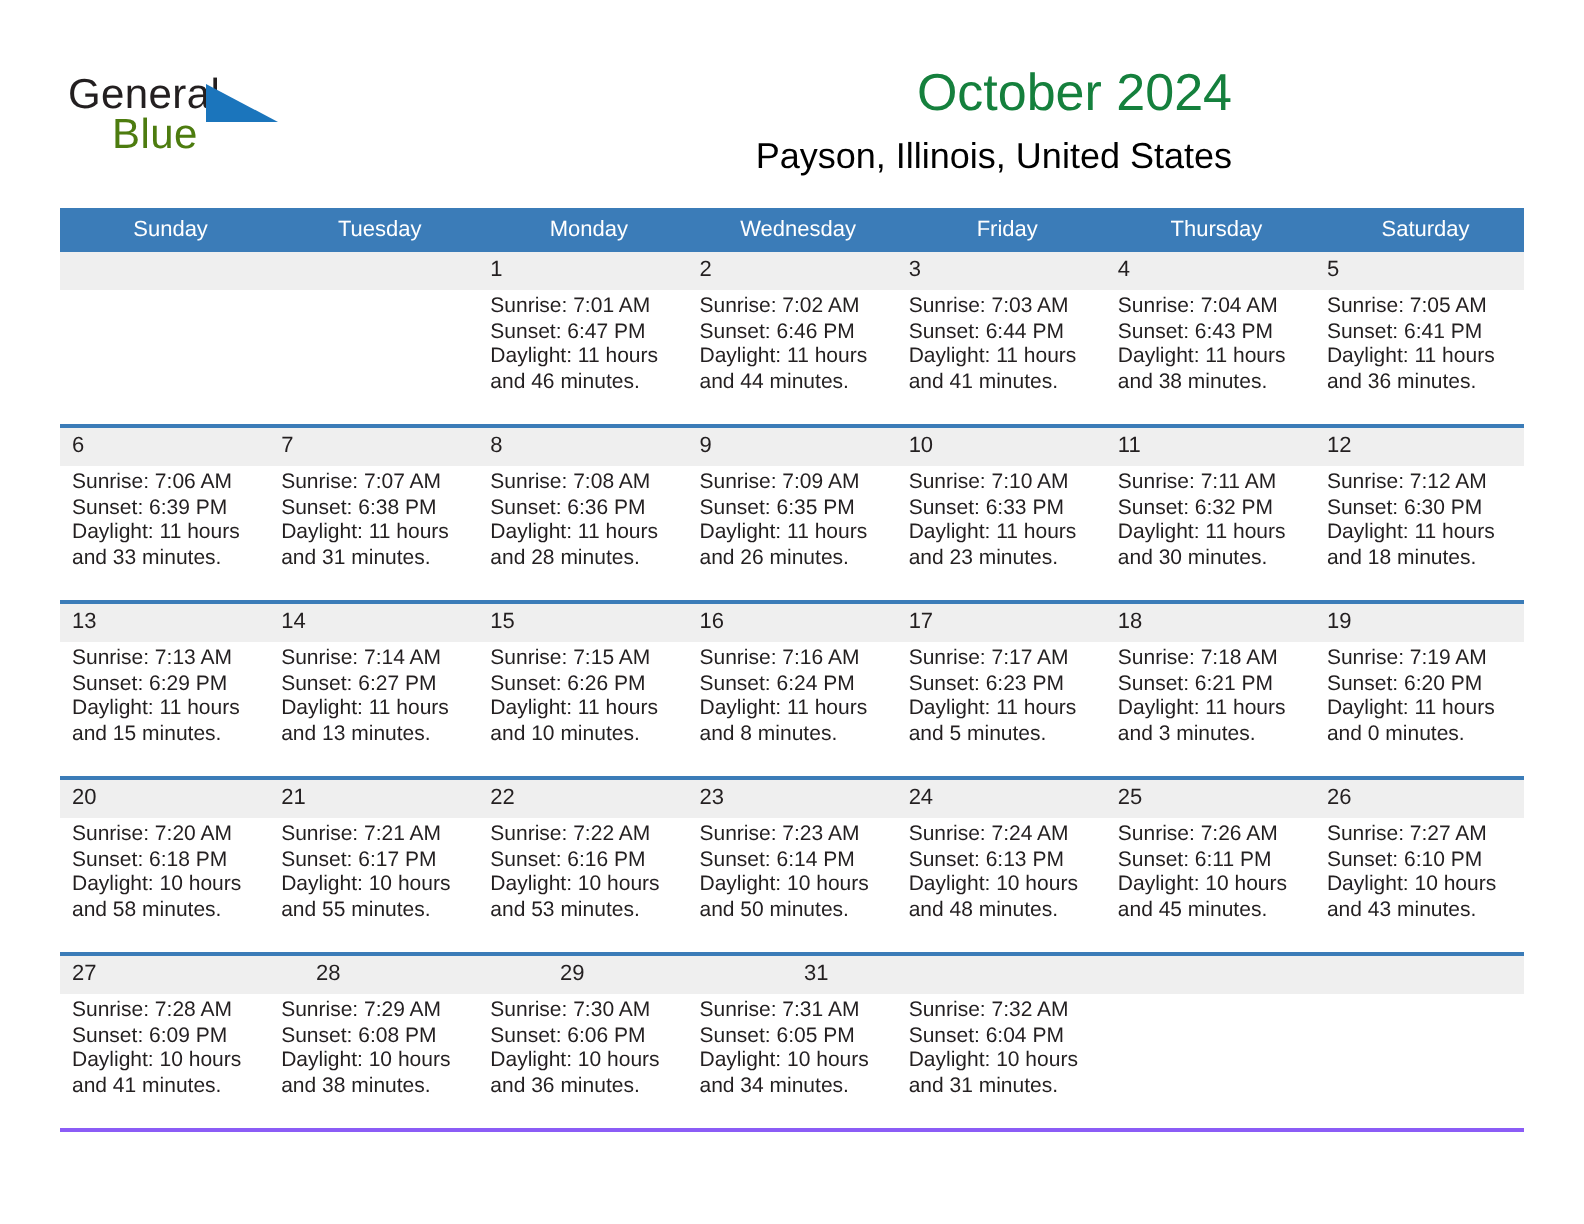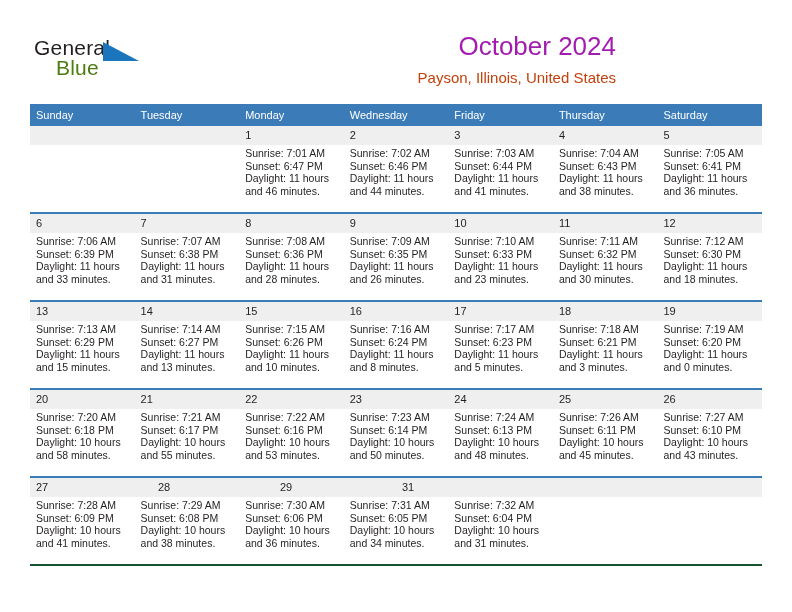--- a/index.html
+++ b/index.html
@@ -60,60 +60,61 @@
     border-top: 19px solid transparent;
   }
   .title-block {
     position: absolute;
     right: 36px;
     top: 30px;
     text-align: right;
   }
   .cal-title {
     font-size: 26px;
-    color: #a21caf;
+    color: #15803d;
     line-height: 32px;
     white-space: nowrap;
   }
   .cal-subtitle {
-    font-size: 15px;
-    color: #c2410c;
+    font-size: 18px;
+    color: #000000;
     line-height: 20px;
     margin-top: 6px;
     white-space: nowrap;
   }
 
   
   .calendar {
     position: absolute;
     left: 30px;
     top: 104px;
     width: 732px;
   }
   .weekday-header {
     display: flex;
     background: #3b7cb8;
     height: 22px;
+    text-align: center;
   }
   .weekday-cell {
     flex: 1 1 0;
     color: #ffffff;
     font-size: 11px;
     line-height: 22px;
     padding-left: 6px;
     box-sizing: border-box;
     white-space: nowrap;
     overflow: hidden;
   }
   .week-row {
     border-bottom: 2px solid #3b7cb8;
     background: #ffffff;
   }
   .week-row:last-child {
-    border-bottom: 2px solid #14532d;
+    border-bottom: 2px solid #8b5cf6;
   }
   .daynum-band {
     display: flex;
     background: #efefef;
     height: 19px;
   }
   .daynum-cell {
     flex: 1 1 0;
     font-size: 11px;
     line-height: 19px;

